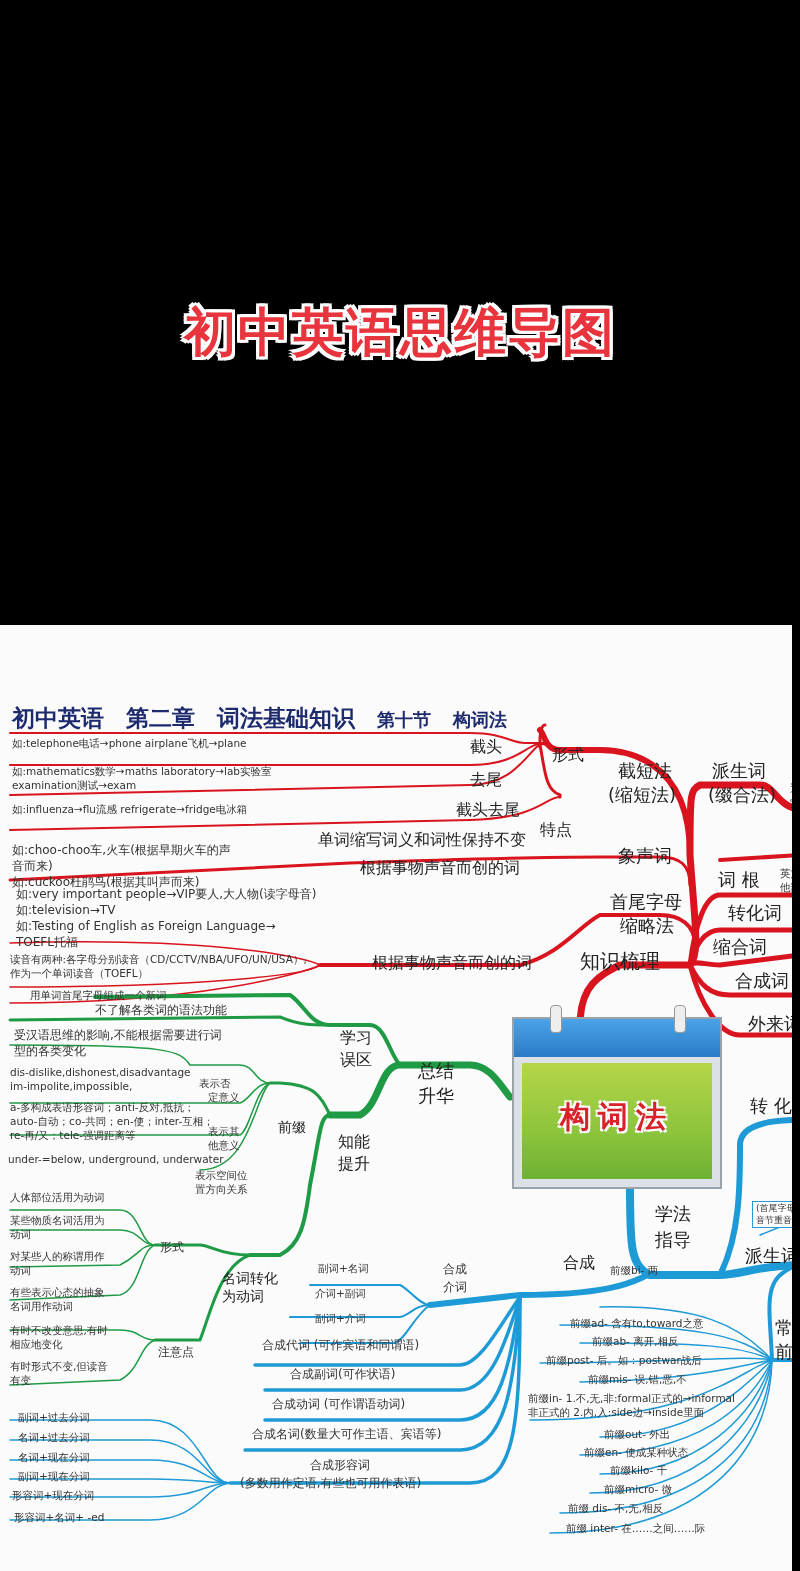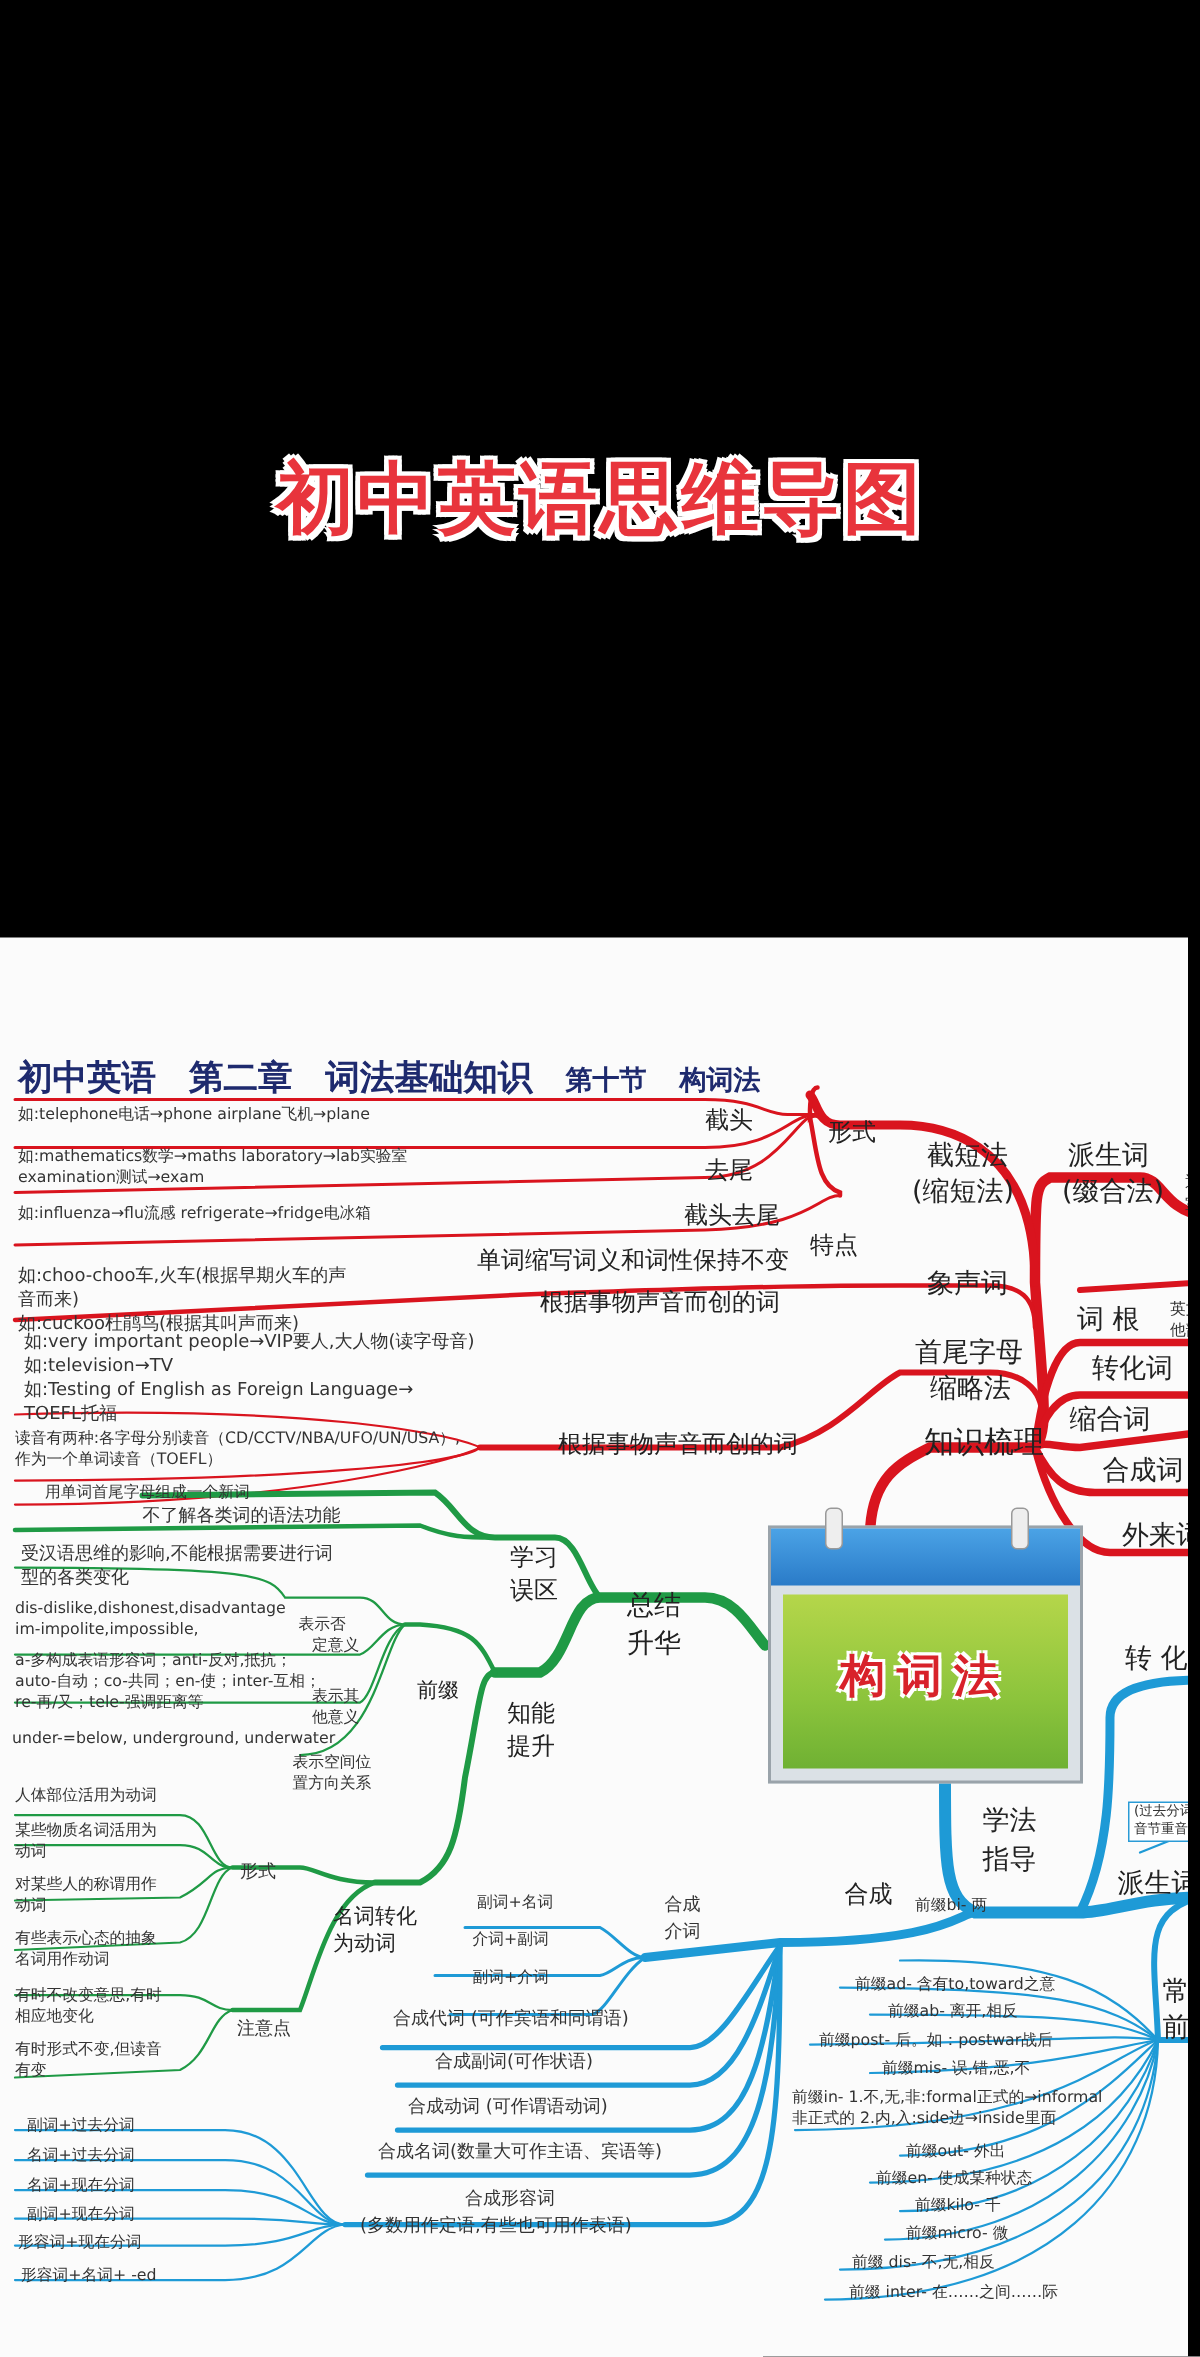--- a/index.html
+++ b/index.html
@@ -12,21 +12,21 @@
   .map{position:absolute;left:0;top:625px;width:792px;height:946px;background:#fbfbfb;overflow:hidden;}
   .t{position:absolute;white-space:nowrap;color:#222;line-height:1.2;}
   .h{position:absolute;left:12px;top:78px;font-size:23px;font-weight:bold;color:#1e2a6e;white-space:nowrap;}
   .h span{margin-right:22px;}
   .h .sm{font-size:18px;}
   .s11{font-size:10.5px;color:#333;text-align:right;}
   .s12{font-size:12px;color:#333;}
   .s14{font-size:14px;}
   .s16{font-size:16px;}
   .s18{font-size:18px;}
-  .s20{font-size:20px;margin-left:36px;}
+  .s20{font-size:20px;}
   svg.lines{position:absolute;left:0;top:0;}
   .cal{position:absolute;left:512px;top:392px;width:206px;height:168px;background:#dbe1e6;border:2px solid #9aa3aa;}
   .cal-top{position:absolute;left:0;top:0;width:206px;height:38px;background:linear-gradient(#4ba3e6,#2a7bc8);}
   .ring{position:absolute;top:-14px;width:10px;height:26px;background:#eee;border:1px solid #999;border-radius:4px;}
   .cal-face{position:absolute;left:8px;top:44px;width:190px;height:116px;background:linear-gradient(#b5d64a,#8cc43c 60%,#6fb133);}
   .cal-title{position:absolute;left:0;width:190px;top:34px;text-align:center;font-size:30px;font-weight:bold;color:#d8222a;letter-spacing:8px;
        text-shadow:-2px -2px 0 #fff,2px -2px 0 #fff,-2px 2px 0 #fff,2px 2px 0 #fff;}
   .box{position:absolute;border:1.5px solid #2a9bd6;background:#fff;font-size:9px;color:#333;padding:1px 3px;white-space:nowrap;line-height:1.3;}
 </style>
 </head>
@@ -210,21 +210,21 @@
   <div class="t s11" style="left:10px;top:735px">有时形式不变,但读音</div>
   <div class="t s11" style="left:10px;top:749px">有变</div>
   <div class="t s12" style="left:158px;top:720px">注意点</div>
   <div class="t s14" style="left:222px;top:645px">名词转化</div>
   <div class="t s14" style="left:222px;top:663px">为动词</div>
 
   <div class="t s18" style="left:750px;top:470px">转  化</div>
   <div class="t s18" style="left:655px;top:578px">学法</div>
   <div class="t s18" style="left:655px;top:604px">指导</div>
   <div class="box" style="left:752px;top:576px">
-      <div>(过去分词</div>
+      <div>(首尾字母</div>
       <div>音节重音</div>
     </div>
   <div class="t s18" style="left:745px;top:620px">派生词</div>
   <div class="t s18" style="left:775px;top:692px">常用</div>
   <div class="t s18" style="left:775px;top:716px">前缀</div>
   <div class="t s16" style="left:563px;top:628px">合成</div>
 
   <div class="t s11" style="left:318px;top:637px">副词+名词</div>
   <div class="t s11" style="left:315px;top:662px">介词+副词</div>
   <div class="t s11" style="left:315px;top:687px">副词+介词</div>

